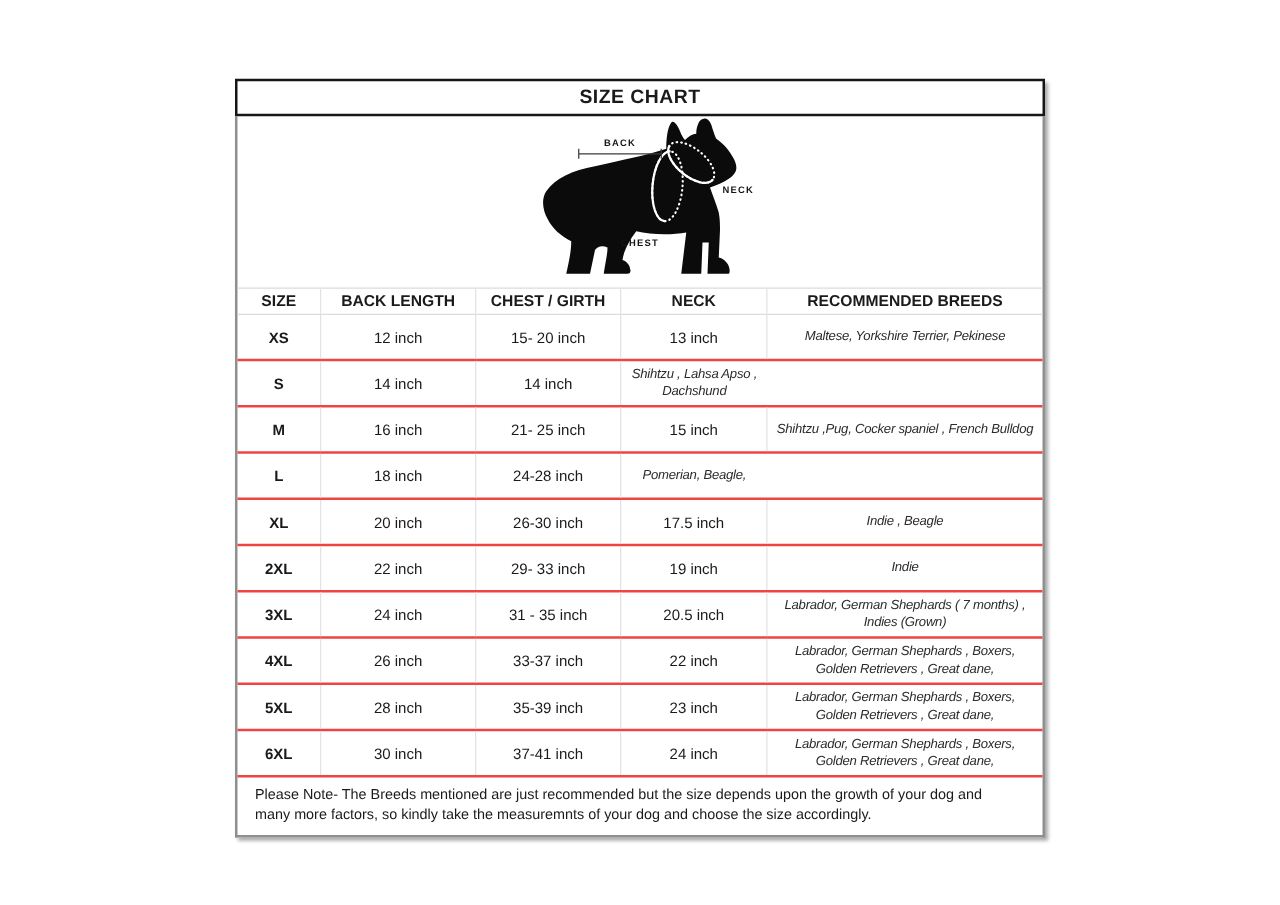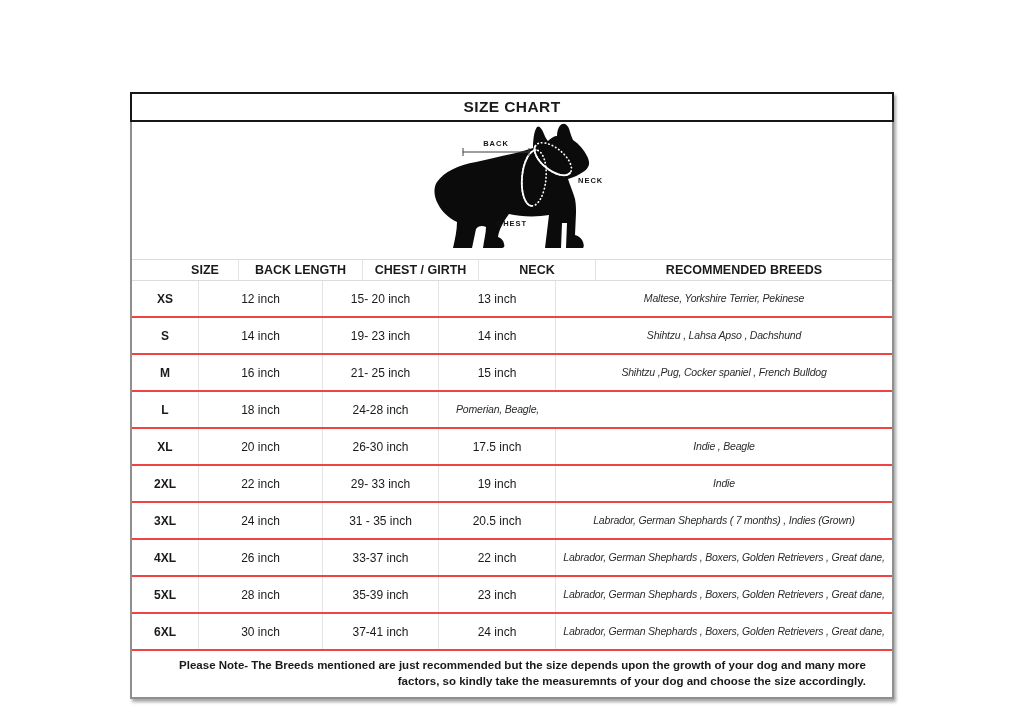--- a/index.html
+++ b/index.html
@@ -1,53 +1,53 @@
 <!DOCTYPE html>
 <html><head>
 <meta charset="utf-8">
 <style>
   * { margin: 0; padding: 0; box-sizing: border-box; }
   html, body { background: #ffffff; width: 1024px; height: 724px; overflow: hidden;
     font-family: "Liberation Sans", sans-serif; color: #1a1a1a; }
 
-  .chart-wrap { width: 764px; margin: 92px auto 0 auto;
+  .chart-wrap { width: 648px; margin: 63px auto 0 auto;
     box-shadow: 2px 3px 3px rgba(0,0,0,0.35); background: #fff; }
 
   .title-bar { border: 2px solid #161616; background: #fff; height: 30px;
     display: flex; align-items: center; justify-content: center;
     font-weight: bold; font-size: 15.5px; letter-spacing: 0.4px; }
 
   .chart-body { border: 2px solid #8f8f8f; border-top: none; }
 
   .diagram-area { height: 137px; position: relative;
     display: flex; align-items: flex-end; justify-content: center; }
   .diagram-area svg { display: block; }
   .meas-dotted { stroke: #ffffff; stroke-width: 1.7; fill: none;
     stroke-dasharray: 0.5 3.2; stroke-linecap: round; }
   .meas-solid { stroke: #ffffff; stroke-width: 1.8; fill: none; }
   .meas-line { stroke: #3c3c3c; stroke-width: 1; }
   .svg-label { font-family: "Liberation Sans", sans-serif; font-weight: bold;
     font-size: 7.5px; letter-spacing: 1px; fill: #161616; }
 
   .grid-row { display: grid; grid-template-columns: 67px 124px 116px 117px 1fr; }
-  .header-row { height: 22px; border-top: 1px solid #dcdcdc; border-bottom: 1px solid #dcdcdc; padding-left: 40px; }
+  .header-row { height: 22px; border-top: 1px solid #dcdcdc; border-bottom: 1px solid #dcdcdc; }
   .header-row .cell { font-weight: bold; font-size: 12.5px; }
   .data-row { height: 37px; border-bottom: 2px solid #ef4444; }
   .data-row:last-of-type { border-bottom: 2px solid #f0dfa0; }
 
   .cell { display: flex; align-items: center; justify-content: center;
     text-align: center; border-right: 1px solid #e3e3e3; overflow: hidden; }
   .cell:last-child { border-right: none; }
   .size-cell { font-weight: bold; font-size: 12px; }
   .value-cell { font-size: 12px; }
   .breeds-cell { font-size: 10.5px; letter-spacing: -0.2px; line-height: 1.25;
     padding: 0 6px; color: #2b2b2b; font-style: italic; }
 
-  .note-area { padding: 6px 26px 8px 14px; text-align: right;
-    font-weight: bold; font-size: 11.5px; line-height: 1.4; }
+  .note-area { padding: 6px 26px 8px 14px; text-align: left;
+    font-weight: normal; font-size: 11.5px; line-height: 1.4; }
 </style>
 </head>
 <body>
 
 <div class="chart-wrap">
 
   <div class="title-bar">
     <span>SIZE CHART</span>
   </div>
 
@@ -128,21 +128,20 @@
       <div class="cell size-cell">XS</div>
       <div class="cell value-cell">12 inch</div>
       <div class="cell value-cell">15- 20 inch</div>
       <div class="cell value-cell">13 inch</div>
       <div class="cell breeds-cell">Maltese, Yorkshire Terrier, Pekinese</div>
     </div>
 
     <div class="grid-row data-row">
       <div class="cell size-cell">S</div>
       <div class="cell value-cell">14 inch</div>
-      <div class="cell value-cell">19- 23 inch</div>
       <div class="cell value-cell">14 inch</div>
       <div class="cell breeds-cell">Shihtzu , Lahsa Apso , Dachshund</div>
     </div>
 
     <div class="grid-row data-row">
       <div class="cell size-cell">M</div>
       <div class="cell value-cell">16 inch</div>
       <div class="cell value-cell">21- 25 inch</div>
       <div class="cell value-cell">15 inch</div>
       <div class="cell breeds-cell">Shihtzu ,Pug, Cocker spaniel , French Bulldog</div>

